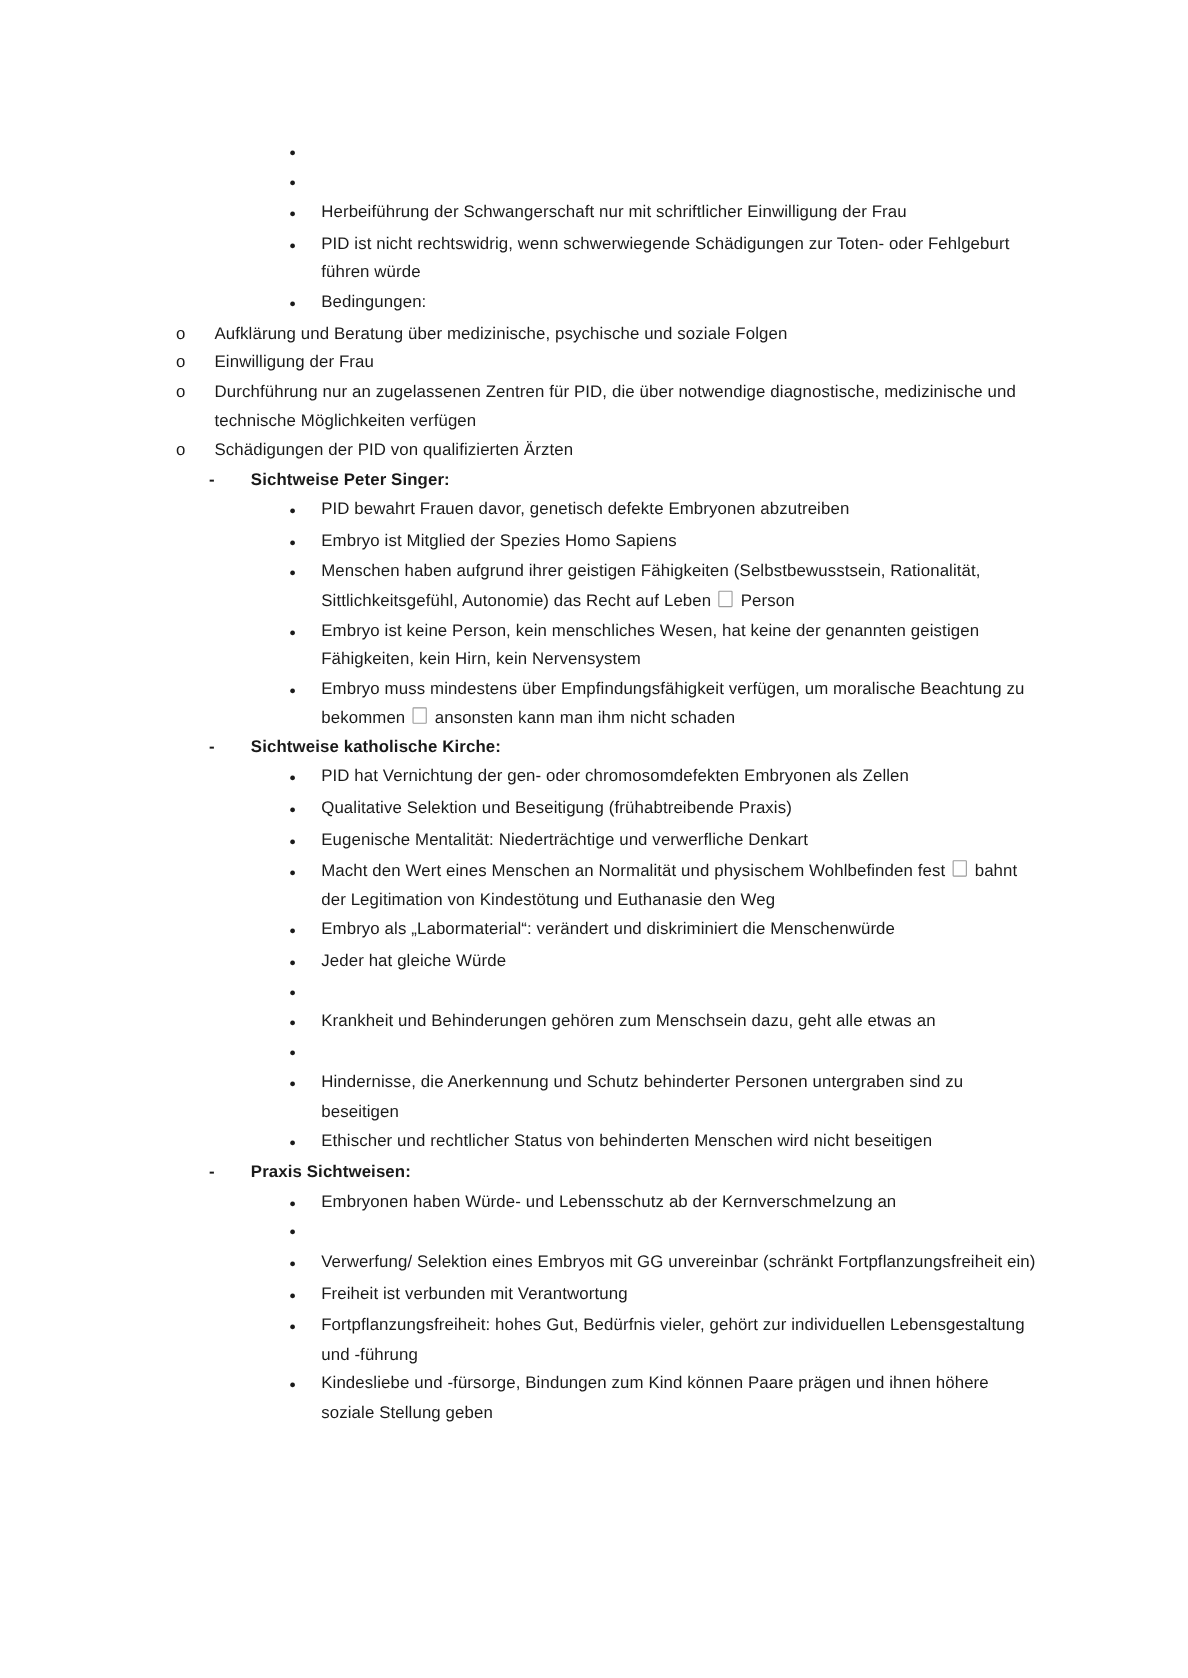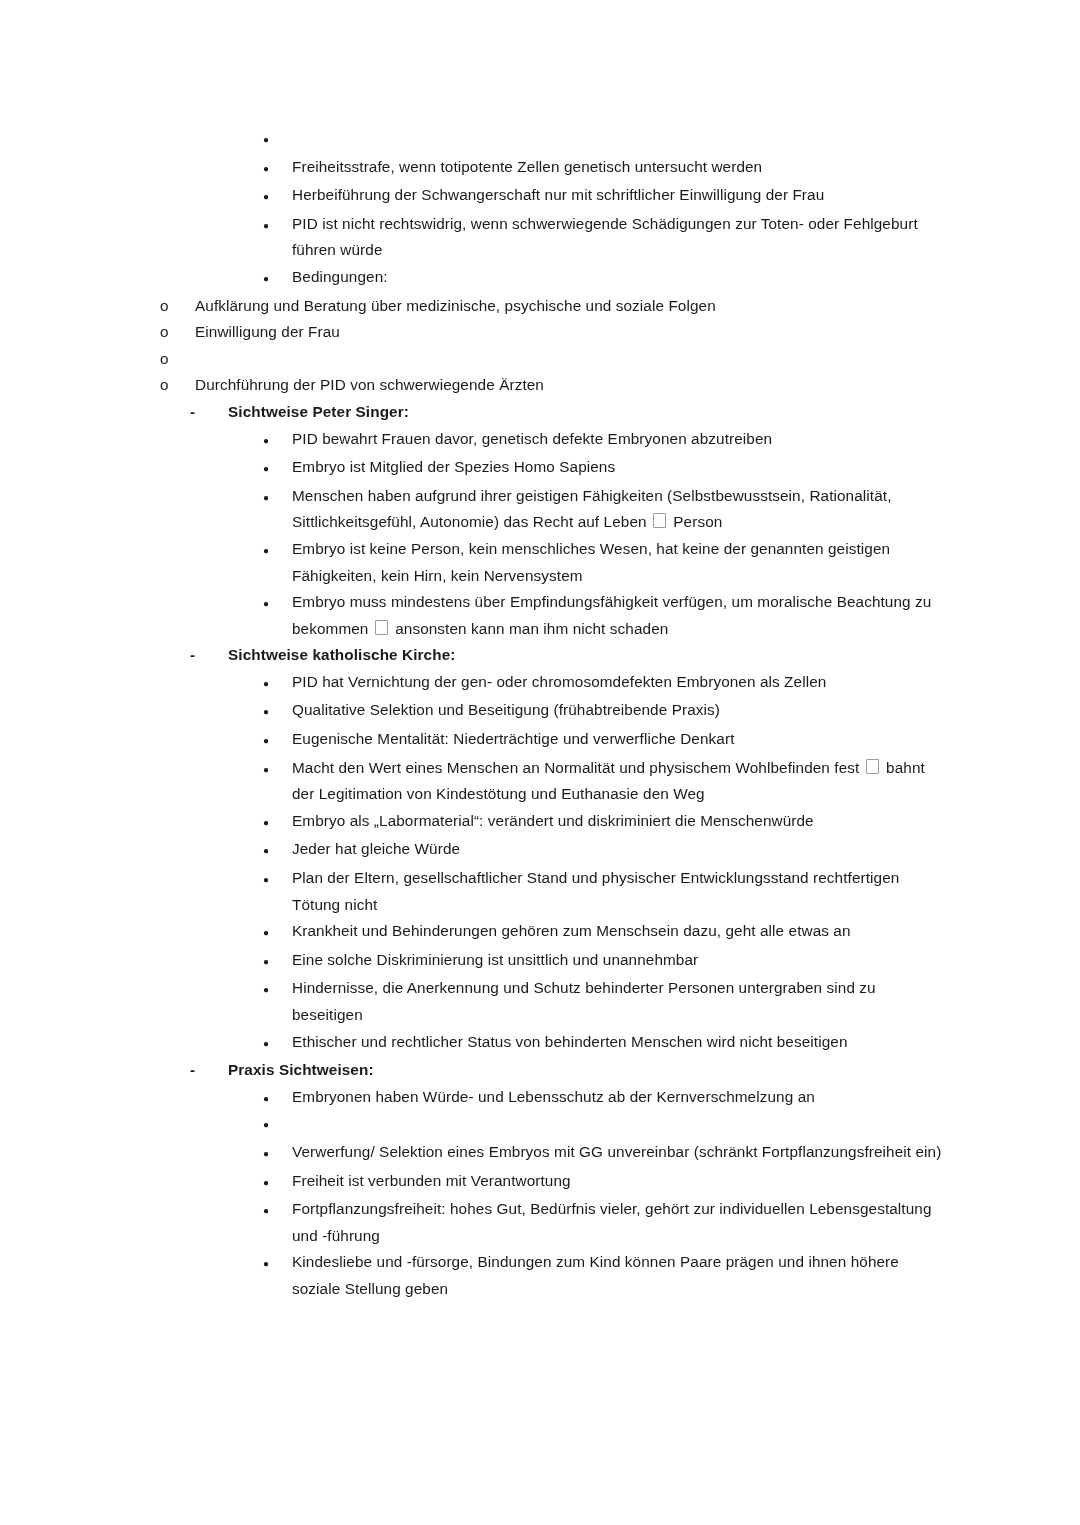--- a/index.html
+++ b/index.html
@@ -64,21 +64,20 @@
 </head>
 <body style="--page-bg: #ffffff; --text-color: #1a1a1a;">
 
 <div class="page">
   <div class="outline" id="outline">
       <div class="row bullet">
     <span class="marker">●</span>
   </div>
       <div class="row bullet">
     <span class="marker">●</span>
-    <span class="txt">Freiheitsstrafe, wenn totipotente Zellen genetisch untersucht werden</span>
   </div>
       <div class="row bullet">
     <span class="marker">●</span>
     <span class="txt">Herbeiführung der Schwangerschaft nur mit schriftlicher Einwilligung der Frau</span>
   </div>
       <div class="row bullet">
     <span class="marker">●</span>
     <span class="txt">PID ist nicht rechtswidrig, wenn schwerwiegende Schädigungen zur Toten- oder Fehlgeburt führen würde</span>
   </div>
       <div class="row bullet">
@@ -88,24 +87,25 @@
       <div class="row circle">
     <span class="marker">o</span>
     <span class="txt">Aufklärung und Beratung über medizinische, psychische und soziale Folgen</span>
   </div>
       <div class="row circle">
     <span class="marker">o</span>
     <span class="txt">Einwilligung der Frau</span>
   </div>
       <div class="row circle">
     <span class="marker">o</span>
-  </div>
-      <div class="row circle">
-    <span class="marker">o</span>
-    <span class="txt">Durchführung der PID von schwerwiegende Ärzten</span>
+    <span class="txt">Durchführung nur an zugelassenen Zentren für PID, die über notwendige diagnostische, medizinische und technische Möglichkeiten verfügen</span>
+  </div>
+      <div class="row circle">
+    <span class="marker">o</span>
+    <span class="txt">Schädigungen der PID von qualifizierten Ärzten</span>
   </div>
       <div class="row dash-bold">
     <span class="marker">-</span>
     <span class="txt">Sichtweise Peter Singer:</span>
   </div>
       <div class="row bullet">
     <span class="marker">●</span>
     <span class="txt">PID bewahrt Frauen davor, genetisch defekte Embryonen abzutreiben</span>
   </div>
       <div class="row bullet">
@@ -147,29 +147,27 @@
       <div class="row bullet">
     <span class="marker">●</span>
     <span class="txt">Embryo als „Labormaterial“: verändert und diskriminiert die Menschenwürde</span>
   </div>
       <div class="row bullet">
     <span class="marker">●</span>
     <span class="txt">Jeder hat gleiche Würde</span>
   </div>
       <div class="row bullet">
     <span class="marker">●</span>
-    <span class="txt">Plan der Eltern, gesellschaftlicher Stand und physischer Entwicklungsstand rechtfertigen Tötung nicht</span>
   </div>
       <div class="row bullet">
     <span class="marker">●</span>
     <span class="txt">Krankheit und Behinderungen gehören zum Menschsein dazu, geht alle etwas an</span>
   </div>
       <div class="row bullet">
     <span class="marker">●</span>
-    <span class="txt">Eine solche Diskriminierung ist unsittlich und unannehmbar</span>
   </div>
       <div class="row bullet">
     <span class="marker">●</span>
     <span class="txt">Hindernisse, die Anerkennung und Schutz behinderter Personen untergraben sind zu beseitigen</span>
   </div>
       <div class="row bullet">
     <span class="marker">●</span>
     <span class="txt">Ethischer und rechtlicher Status von behinderten Menschen wird nicht beseitigen</span>
   </div>
       <div class="row dash-bold">

